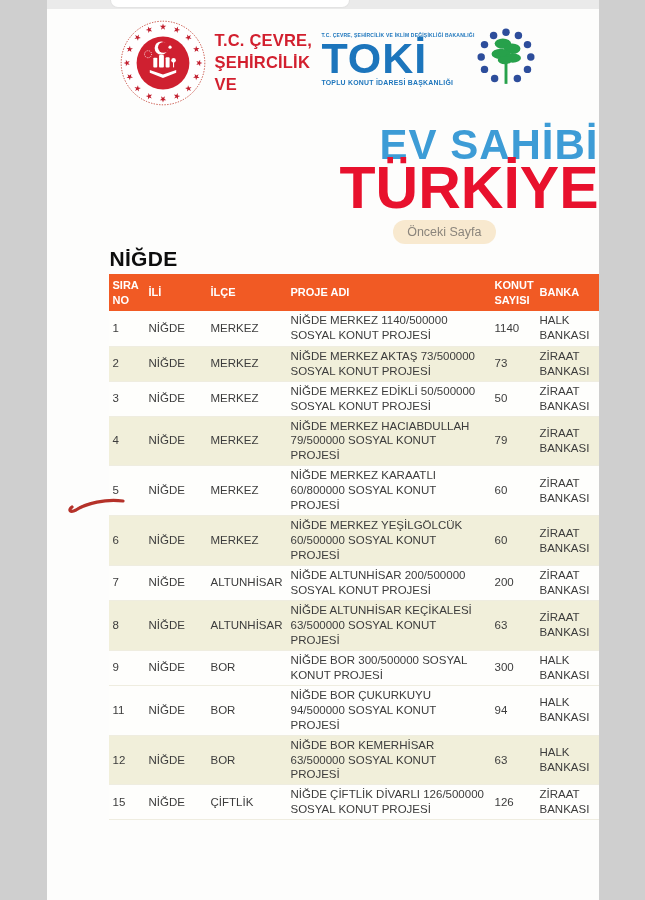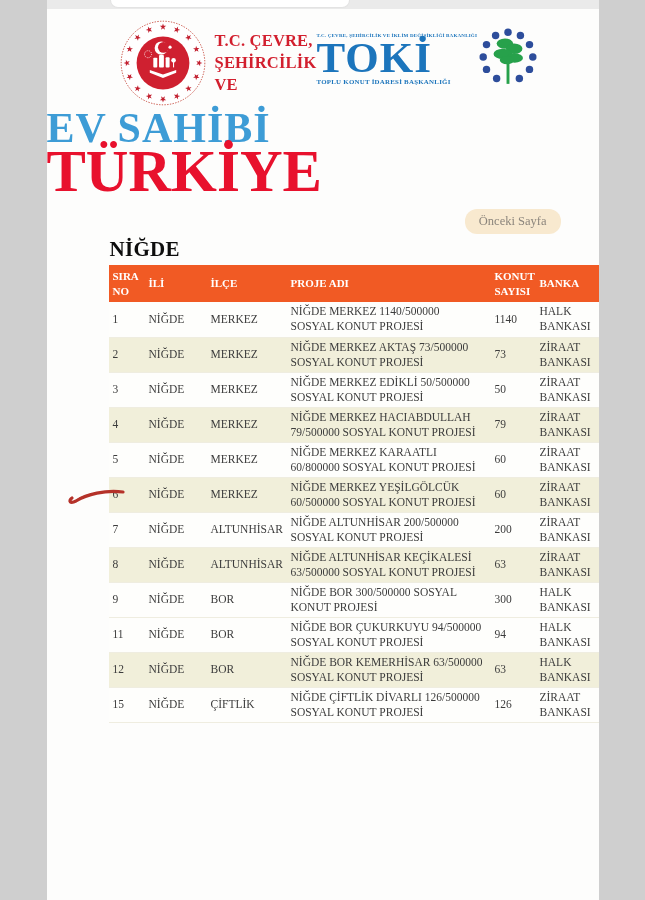--- a/index.html
+++ b/index.html
@@ -1,18 +1,18 @@
 <!DOCTYPE html>
 <html><head>
 <meta charset="utf-8">
 <style>
   * { margin:0; padding:0; box-sizing:border-box; }
   body { background:#cfcfcf; font-family:"Liberation Sans", sans-serif; }
   .page { width:552px; height:900px; margin:0 auto; position:relative;
-          background:#fdfdfc; overflow:hidden;font-family:Liberation Serif, serif; }
+          background:#fdfdfc; overflow:hidden; }
 
   
   .topbar { height:9px; background:#eaeaea; position:relative; }
   .topbar .pillbar { position:absolute; left:64px; top:-7px; width:238px; height:14px;
           border-radius:8px; background:#fff; box-shadow:0 0 0 1px #e3e3e3; }
 
   
   .hdr { display:flex; justify-content:space-between; align-items:flex-start;
          padding:10px 62px 0 72px; }
   .ministry { display:flex; align-items:center; gap:8px; }
@@ -23,27 +23,27 @@
   .toki-txt { display:flex; flex-direction:column; }
   .toki-small { font-size:5px; color:var(--tokiblue,#1c75bc); font-weight:bold;
          white-space:nowrap; letter-spacing:0.2px; }
   .toki-word { font-size:43px; font-weight:bold; color:var(--tokiblue,#1c75bc);
          line-height:0.95; letter-spacing:1px; }
   .toki-sub { font-size:6.9px; font-weight:bold; color:var(--tokiblue,#1c75bc);
          letter-spacing:0.25px; white-space:nowrap; }
   .tree-icon svg { width:62px; height:60px; }
 
   
-  .hero { text-align:left; margin-top:0px; line-height:1; }
+  .hero { text-align:right; margin-top:17px; line-height:1; }
   .hero-1 { font-size:42px; font-weight:bold; color:var(--hero1,#3d9cd6); letter-spacing:1px; }
   .hero-2 { font-size:59px; font-weight:800; color:var(--hero2,#e8112d);
             letter-spacing:0px; margin-top:-7px; }
 
   
-  .prev-row { text-align:right; padding-right:38px; margin-top:8px; }
+  .prev-row { text-align:right; padding-right:103px; margin-top:2px; }
   .prev-btn { display:inline-block; background:#f8e9cf; color:#8b857c; font-size:12.5px;
               padding:5px 14px; border-radius:12px; cursor:pointer; }
 
   
   .sec-title { font-size:21px; font-weight:800; color:#0d0d0d; margin:3px 0 3px 63px;
                letter-spacing:0.3px; }
 
   
   .twrap { position:relative; margin-left:62px; width:517px; }
   table { border-collapse:collapse; width:100%; table-layout:fixed; }

